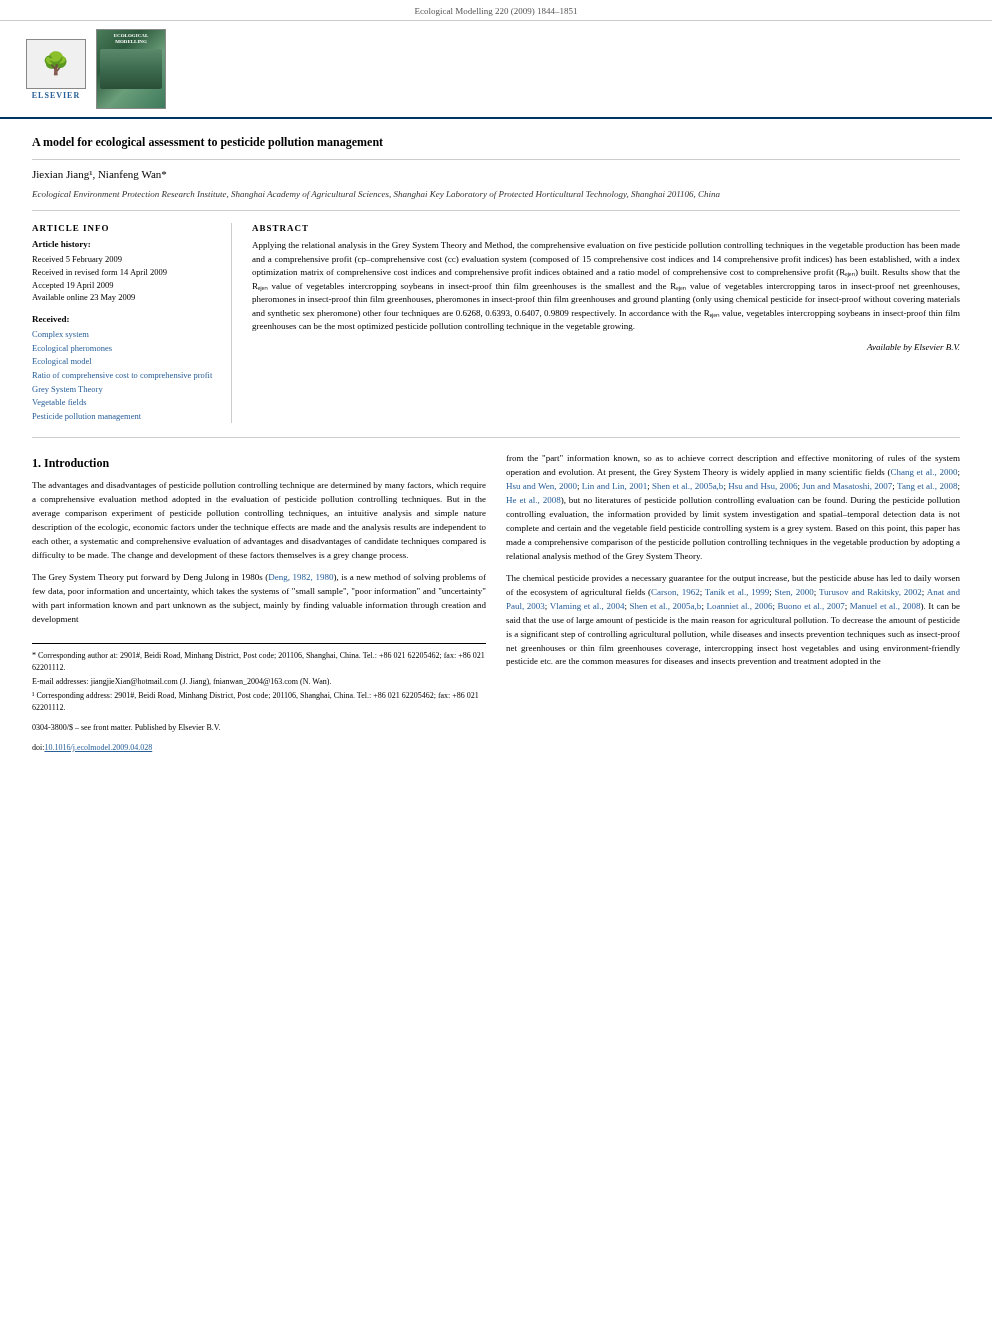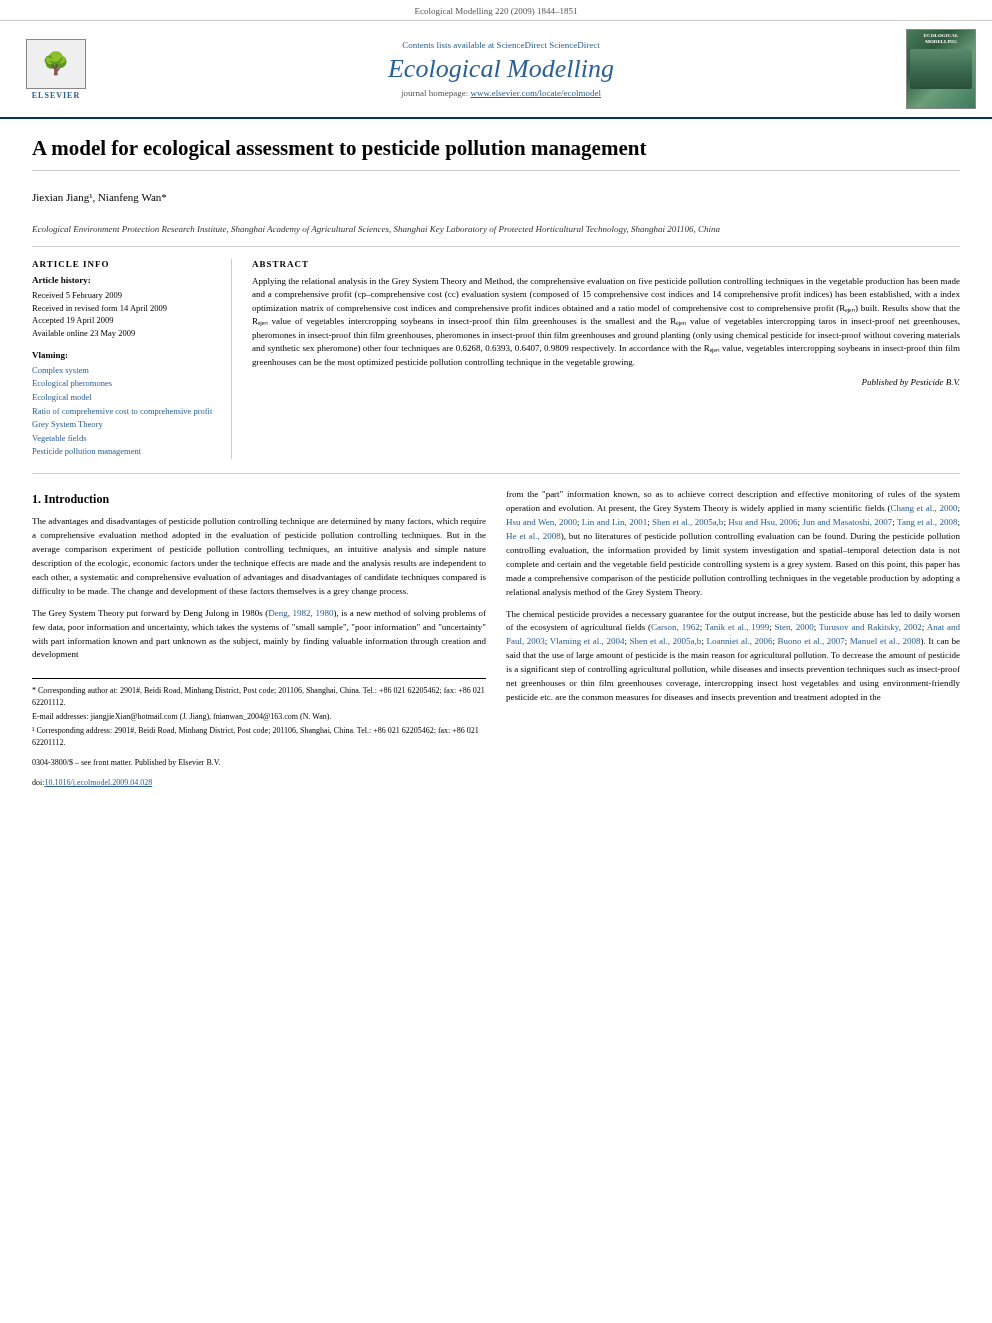--- a/index.html
+++ b/index.html
@@ -126,32 +126,32 @@
       line-height: 1.2;
     }
 
     
     .article-content {
       padding: 16px 32px;
     }
 
     
     .article-title {
-      font-size: 21px;
-      font-weight: bold;
-      color: #000;
-      margin-bottom: 20px;
+      font-size: 12px;
+      font-weight: bold;
+      color: #000;
+      margin-bottom: 8px;
       line-height: 1.3;
       border-bottom: 1px solid #ccc;
       padding-bottom: 8px;
     }
 
     .authors {
       font-size: 11px;
-      margin-bottom: 20px;
+      margin-bottom: 8px;
     }
 
     .affiliation {
       font-size: 9px;
       font-style: italic;
       color: #333;
       margin-bottom: 12px;
       line-height: 1.4;
       border-bottom: 1px solid #ccc;
       padding-bottom: 10px;
@@ -287,31 +287,20 @@
 
     <div class="elsevier-logo">
       <div class="elsevier-logo-inner">
         <div class="elsevier-logo-box">
           <span class="elsevier-tree">🌳</span>
         </div>
         <div class="elsevier-text">ELSEVIER</div>
       </div>
     </div>
 
-    <div class="journal-title-block">
-      <div class="contents-line">
-        <span>Contents lists available at ScienceDirect</span>
-        <a href="#">ScienceDirect</a>
-      </div>
-      <div class="journal-main-title">Ecological Modelling</div>
-      <div class="journal-homepage">
-        <span>journal homepage:</span>
-        <a href="#">www.elsevier.com/locate/ecolmodel</a>
-      </div>
-    </div>
 
     <div class="journal-cover">
       <div class="cover-title">ECOLOGICAL<br>MODELLING</div>
       <div style="width:100%;height:40px;background:linear-gradient(180deg,#5a8a6a 0%,#3d6b50 50%,#2a4f38 100%);margin-top:4px;border-radius:2px;"></div>
     </div>
   </div>
 
   <div class="article-content">
 
     <div class="article-title">A model for ecological assessment to pesticide pollution management</div>
@@ -327,35 +316,35 @@
       <div class="col-left">
         <div class="section-heading-small">ARTICLE INFO</div>
 
         <div class="article-info-label">Article history:</div>
         <div class="article-info-line">Received 5 February 2009</div>
         <div class="article-info-line">Received in revised form 14 April 2009</div>
         <div class="article-info-line">Accepted 19 April 2009</div>
         <div class="article-info-line">Available online 23 May 2009</div>
 
         <div class="keywords-section">
-          <div class="article-info-label">Vlaming:</div>
+          <div class="article-info-label">Received:</div>
           <div class="keyword-item">Complex system</div>
           <div class="keyword-item">Ecological pheromones</div>
           <div class="keyword-item">Ecological model</div>
           <div class="keyword-item">Ratio of comprehensive cost to comprehensive profit</div>
           <div class="keyword-item">Grey System Theory</div>
           <div class="keyword-item">Vegetable fields</div>
           <div class="keyword-item">Pesticide pollution management</div>
         </div>
       </div>
 
       <div class="col-right">
         <div class="section-heading-small">ABSTRACT</div>
         <div class="abstract-text">Applying the relational analysis in the Grey System Theory and Method, the comprehensive evaluation on five pesticide pollution controlling techniques in the vegetable production has been made and a comprehensive profit (cp–comprehensive cost (cc) evaluation system (composed of 15 comprehensive cost indices and 14 comprehensive profit indices) has been established, with a index optimization matrix of comprehensive cost indices and comprehensive profit indices obtained and a ratio model of comprehensive cost to comprehensive profit (Rₑⱼₑₙ) built. Results show that the Rₑⱼₑₙ value of vegetables intercropping soybeans in insect-proof thin film greenhouses is the smallest and the Rₑⱼₑₙ value of vegetables intercropping taros in insect-proof net greenhouses, pheromones in insect-proof thin film greenhouses, pheromones in insect-proof thin film greenhouses and ground planting (only using chemical pesticide for insect-proof without covering materials and synthetic sex pheromone) other four techniques are 0.6268, 0.6393, 0.6407, 0.9809 respectively. In accordance with the Rₑⱼₑₙ value, vegetables intercropping soybeans in insect-proof thin film greenhouses can be the most optimized pesticide pollution controlling technique in the vegetable growing.</div>
-        <div class="published-by">Published by Pesticide B.V.</div>
+        <div class="published-by">Available by Elsevier B.V.</div>
       </div>
 
     </div>
 
     <div class="body-two-col">
 
       <div class="body-col-left">
 
         <div class="section-title">
           <span>1.</span>

